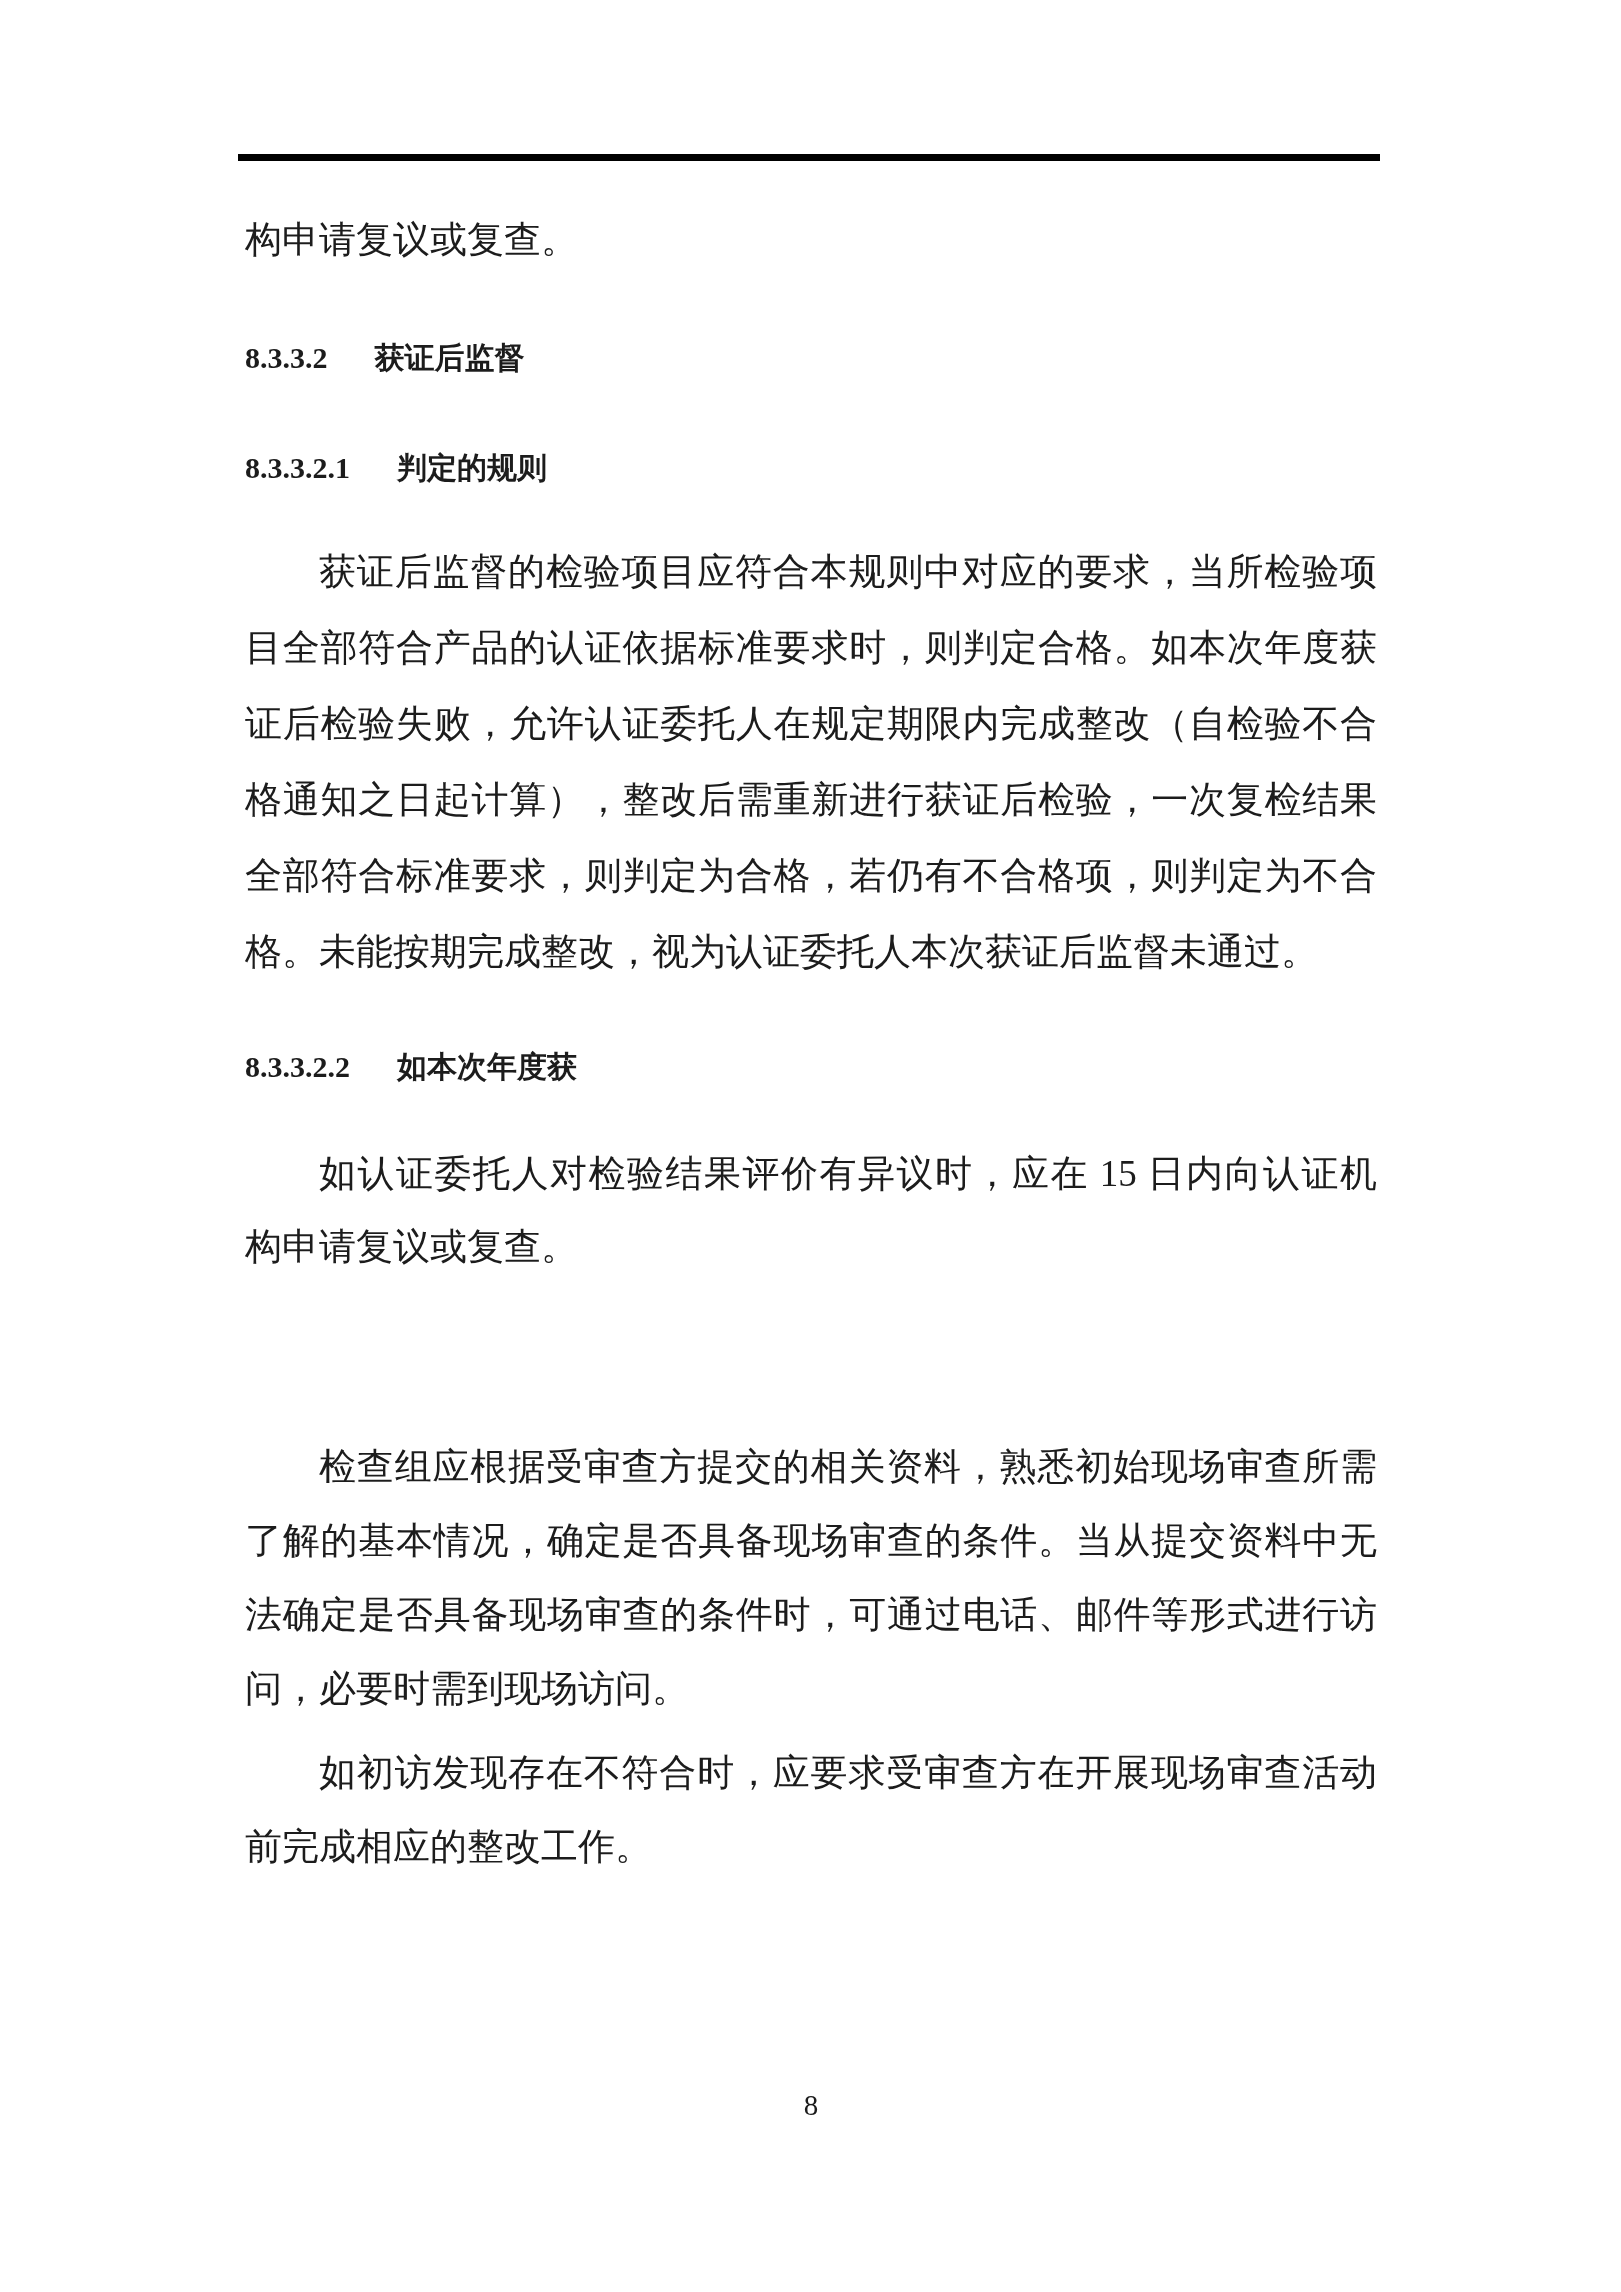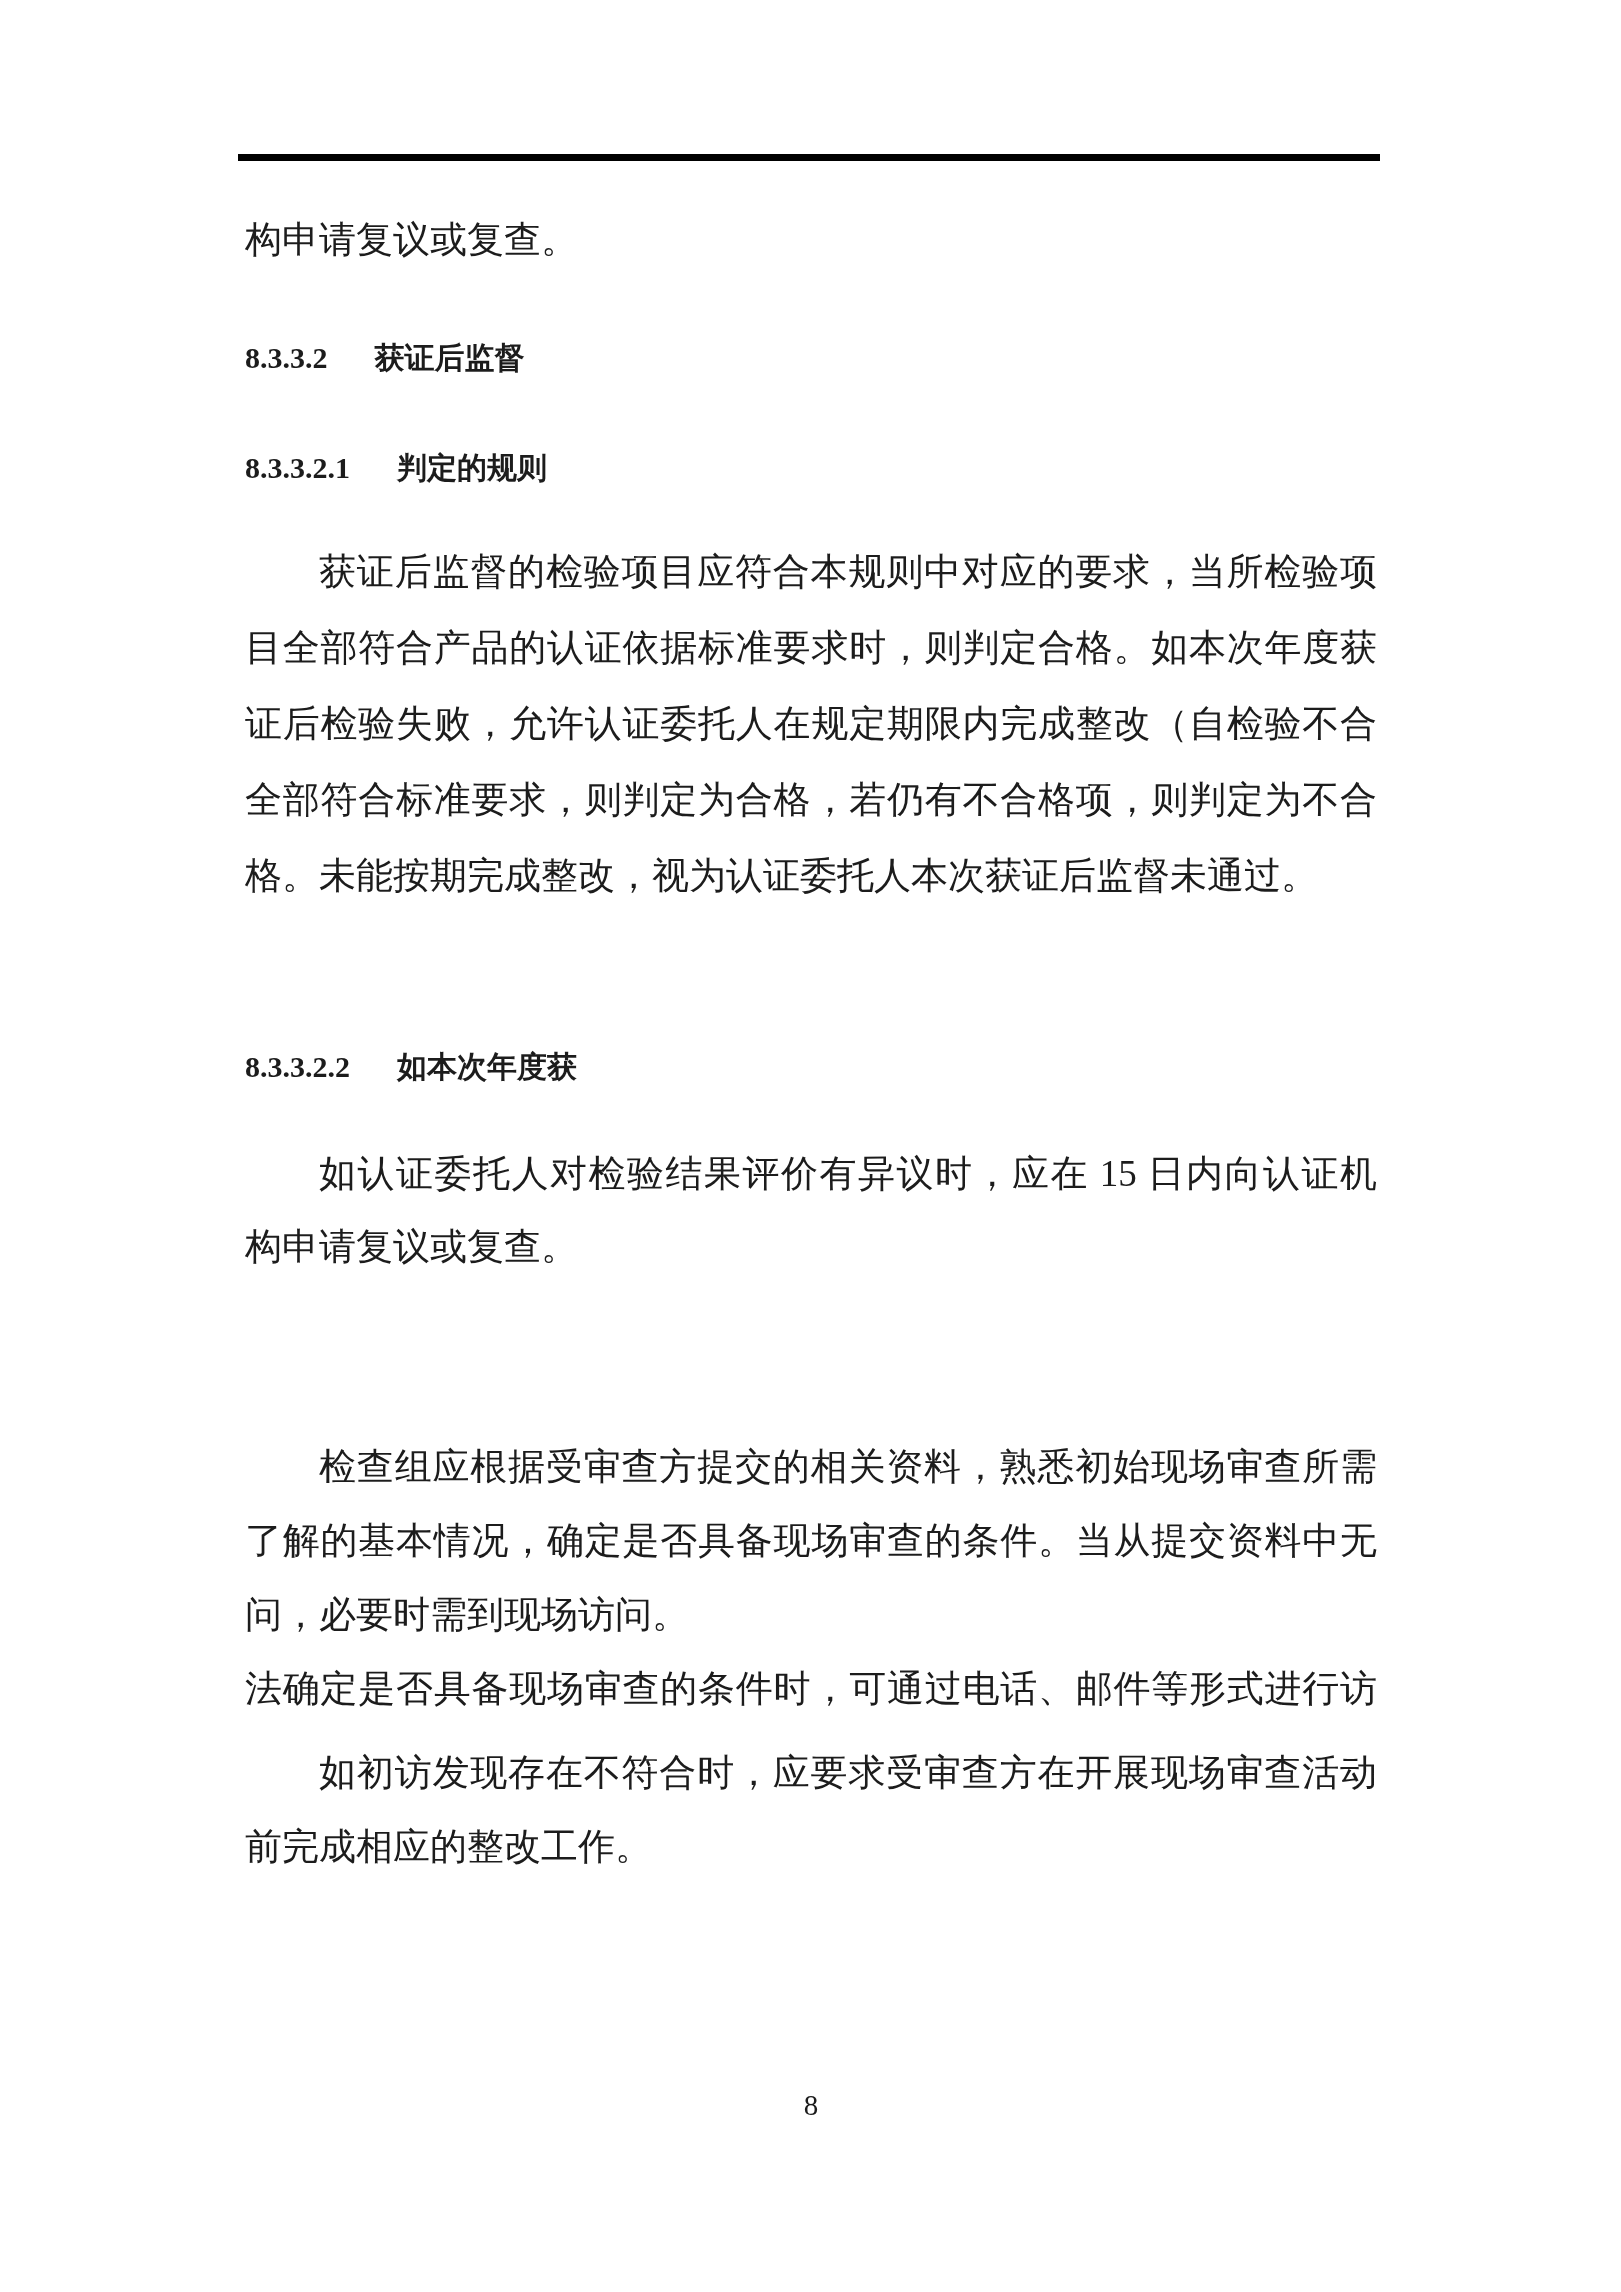--- a/index.html
+++ b/index.html
@@ -91,39 +91,40 @@
   </div>
 
   <div class="heading" style="top:445px">
     <span class="num">8.3.3.2.1</span><span class="ttl">判定的规则</span>
   </div>
 
   <div class="block para lh78" style="top:534px">
     <div class="line first">获证后监督的检验项目应符合本规则中对应的要求，当所检验项</div>
     <div class="line">目全部符合产品的认证依据标准要求时，则判定合格。如本次年度获</div>
     <div class="line">证后检验失败，允许认证委托人在规定期限内完成整改（自检验不合</div>
+    <div class="line">格通知之日起计算），整改后需重新进行获证后检验，一次复检结果</div>
     <div class="line">全部符合标准要求，则判定为合格，若仍有不合格项，则判定为不合</div>
     <div class="line last">格。未能按期完成整改，视为认证委托人本次获证后监督未通过。</div>
   </div>
 
   <div class="heading" style="top:1044px">
     <span class="num">8.3.3.2.2</span><span class="ttl">如本次年度获</span>
   </div>
 
   <div class="block para lh74" style="top:1137px">
     <div class="line first">如认证委托人对检验结果评价有异议时，应在 15 日内向认证机</div>
     <div class="line last">构申请复议或复查。</div>
   </div>
 
 
   <div class="block para lh75" style="top:1430px">
     <div class="line first">检查组应根据受审查方提交的相关资料，熟悉初始现场审查所需</div>
     <div class="line">了解的基本情况，确定是否具备现场审查的条件。当从提交资料中无</div>
+    <div class="line">法确定是否具备现场审查的条件时，可通过电话、邮件等形式进行访</div>
     <div class="line last">问，必要时需到现场访问。</div>
-    <div class="line">法确定是否具备现场审查的条件时，可通过电话、邮件等形式进行访</div>
   </div>
 
   <div class="block para lh75" style="top:1736px">
     <div class="line first">如初访发现存在不符合时，应要求受审查方在开展现场审查活动</div>
     <div class="line last">前完成相应的整改工作。</div>
   </div>
 
   <div class="page-footer">8</div>
 
 </div>

